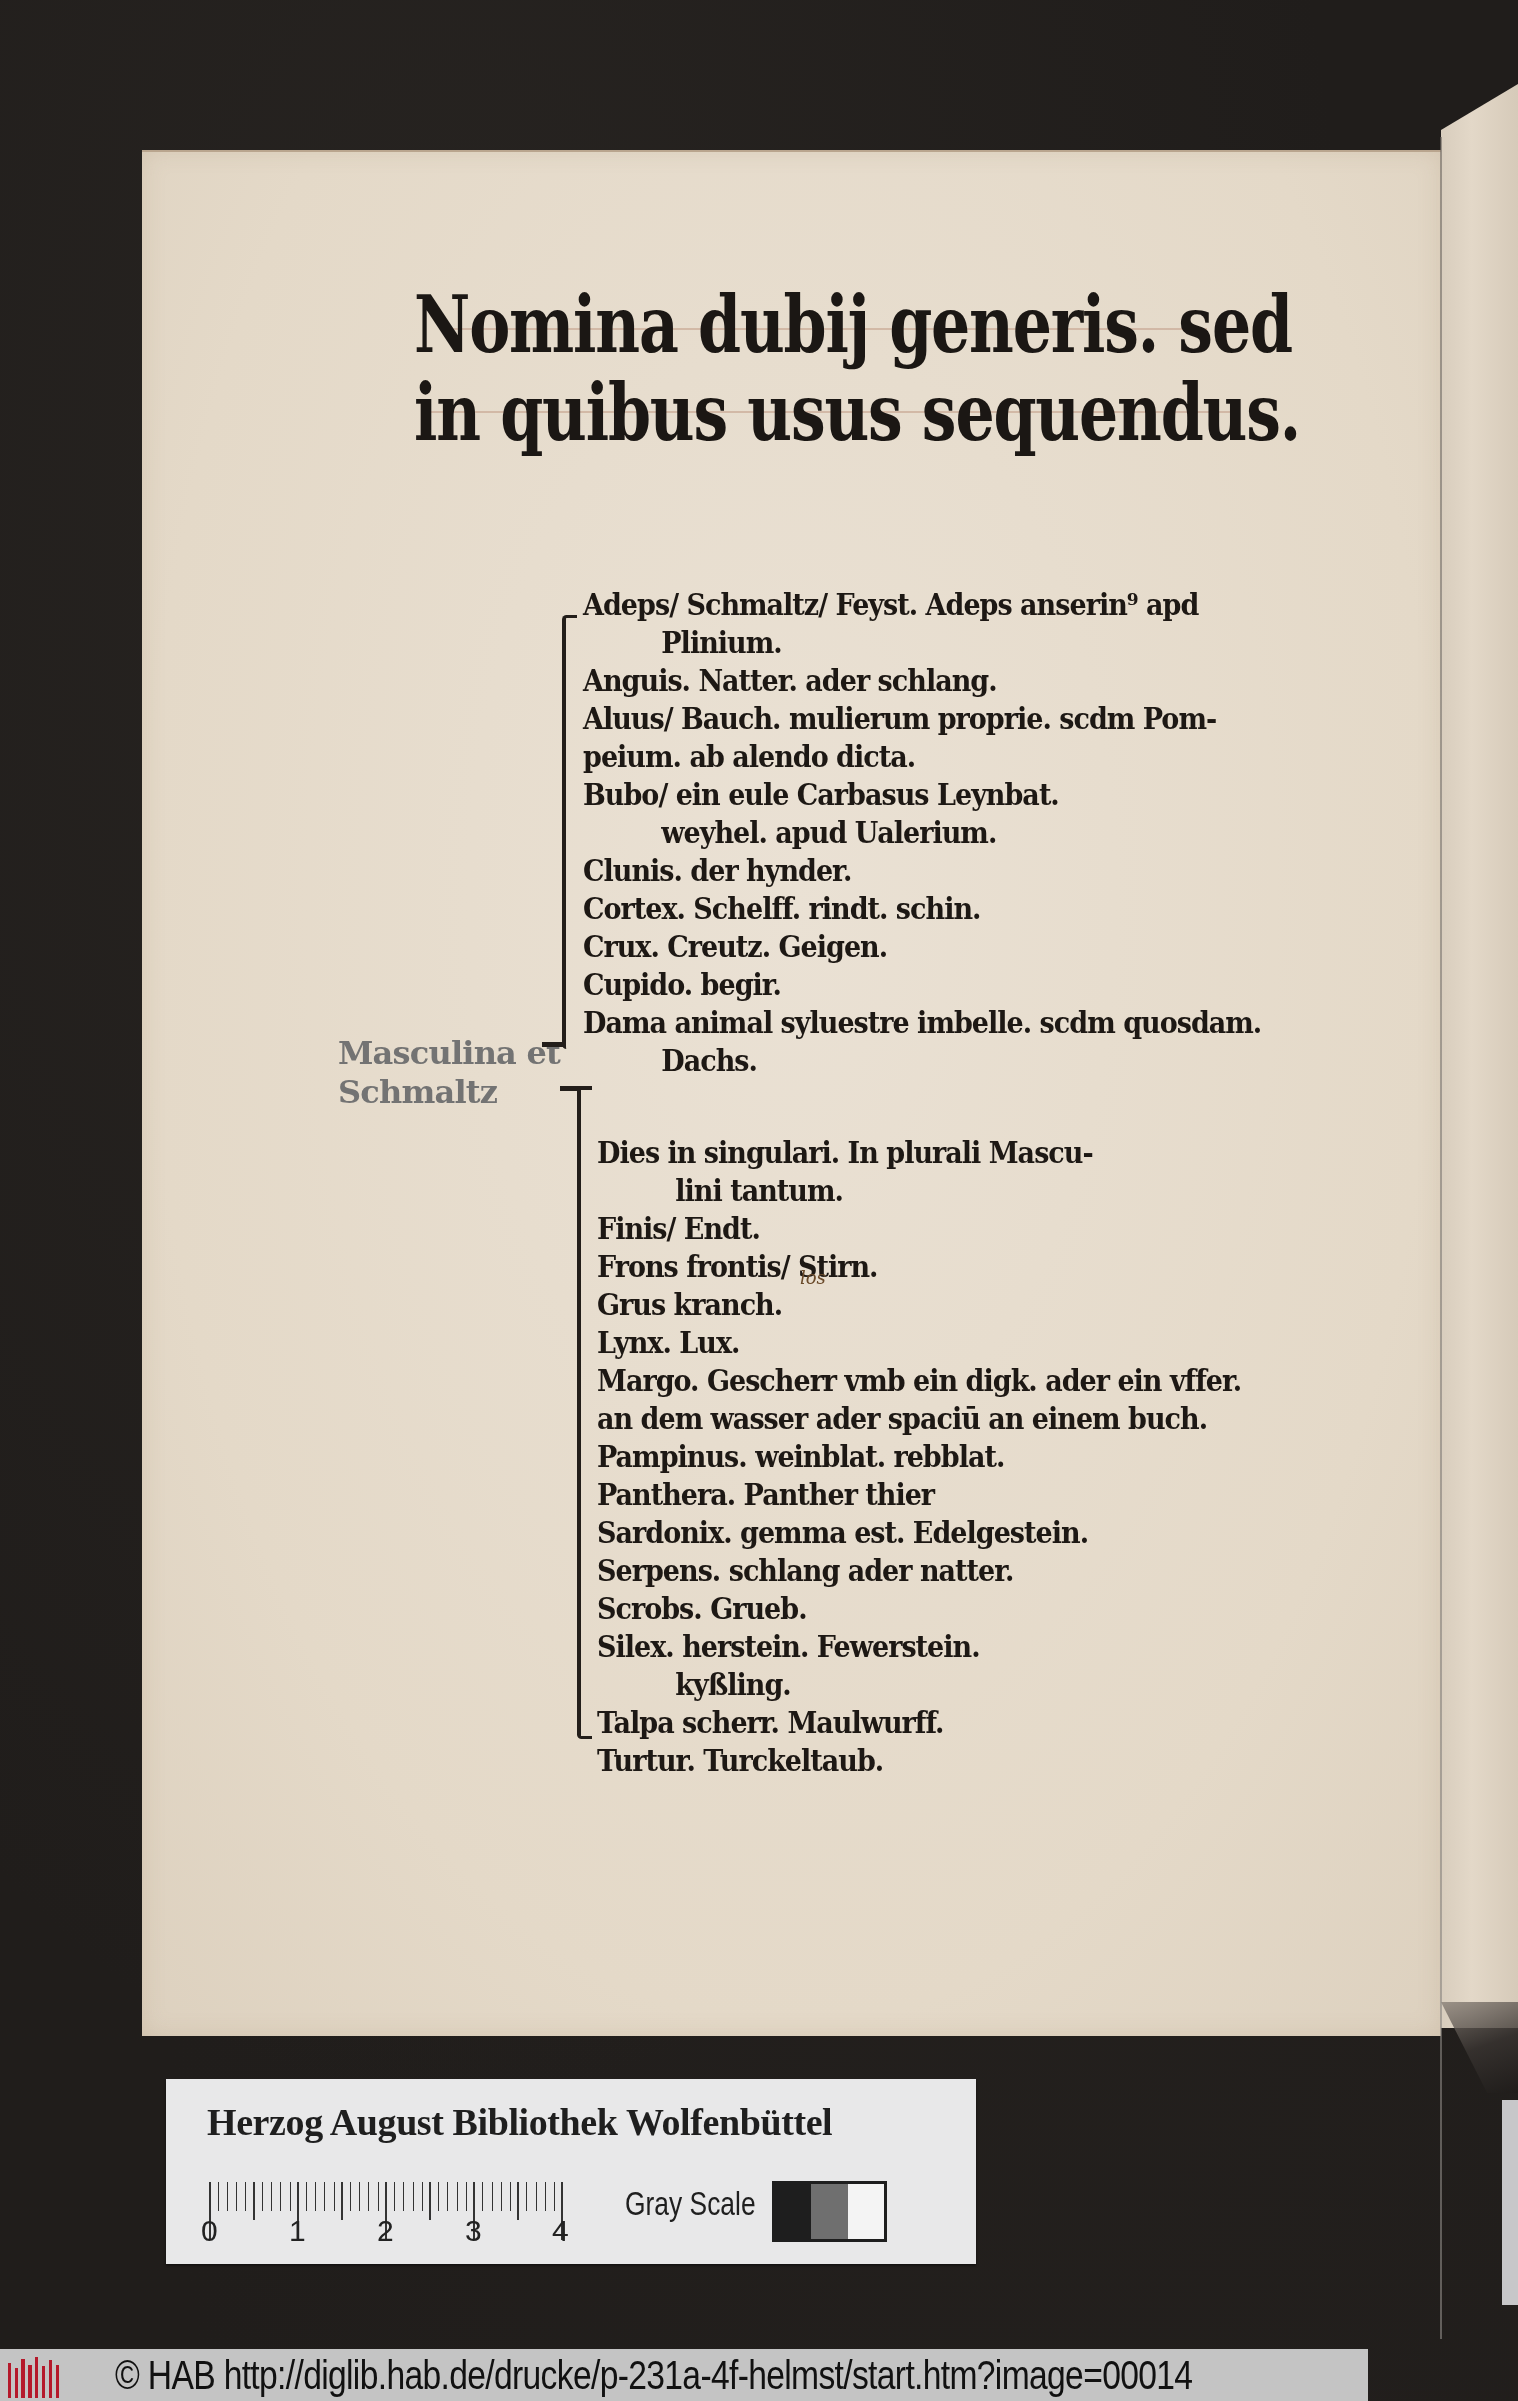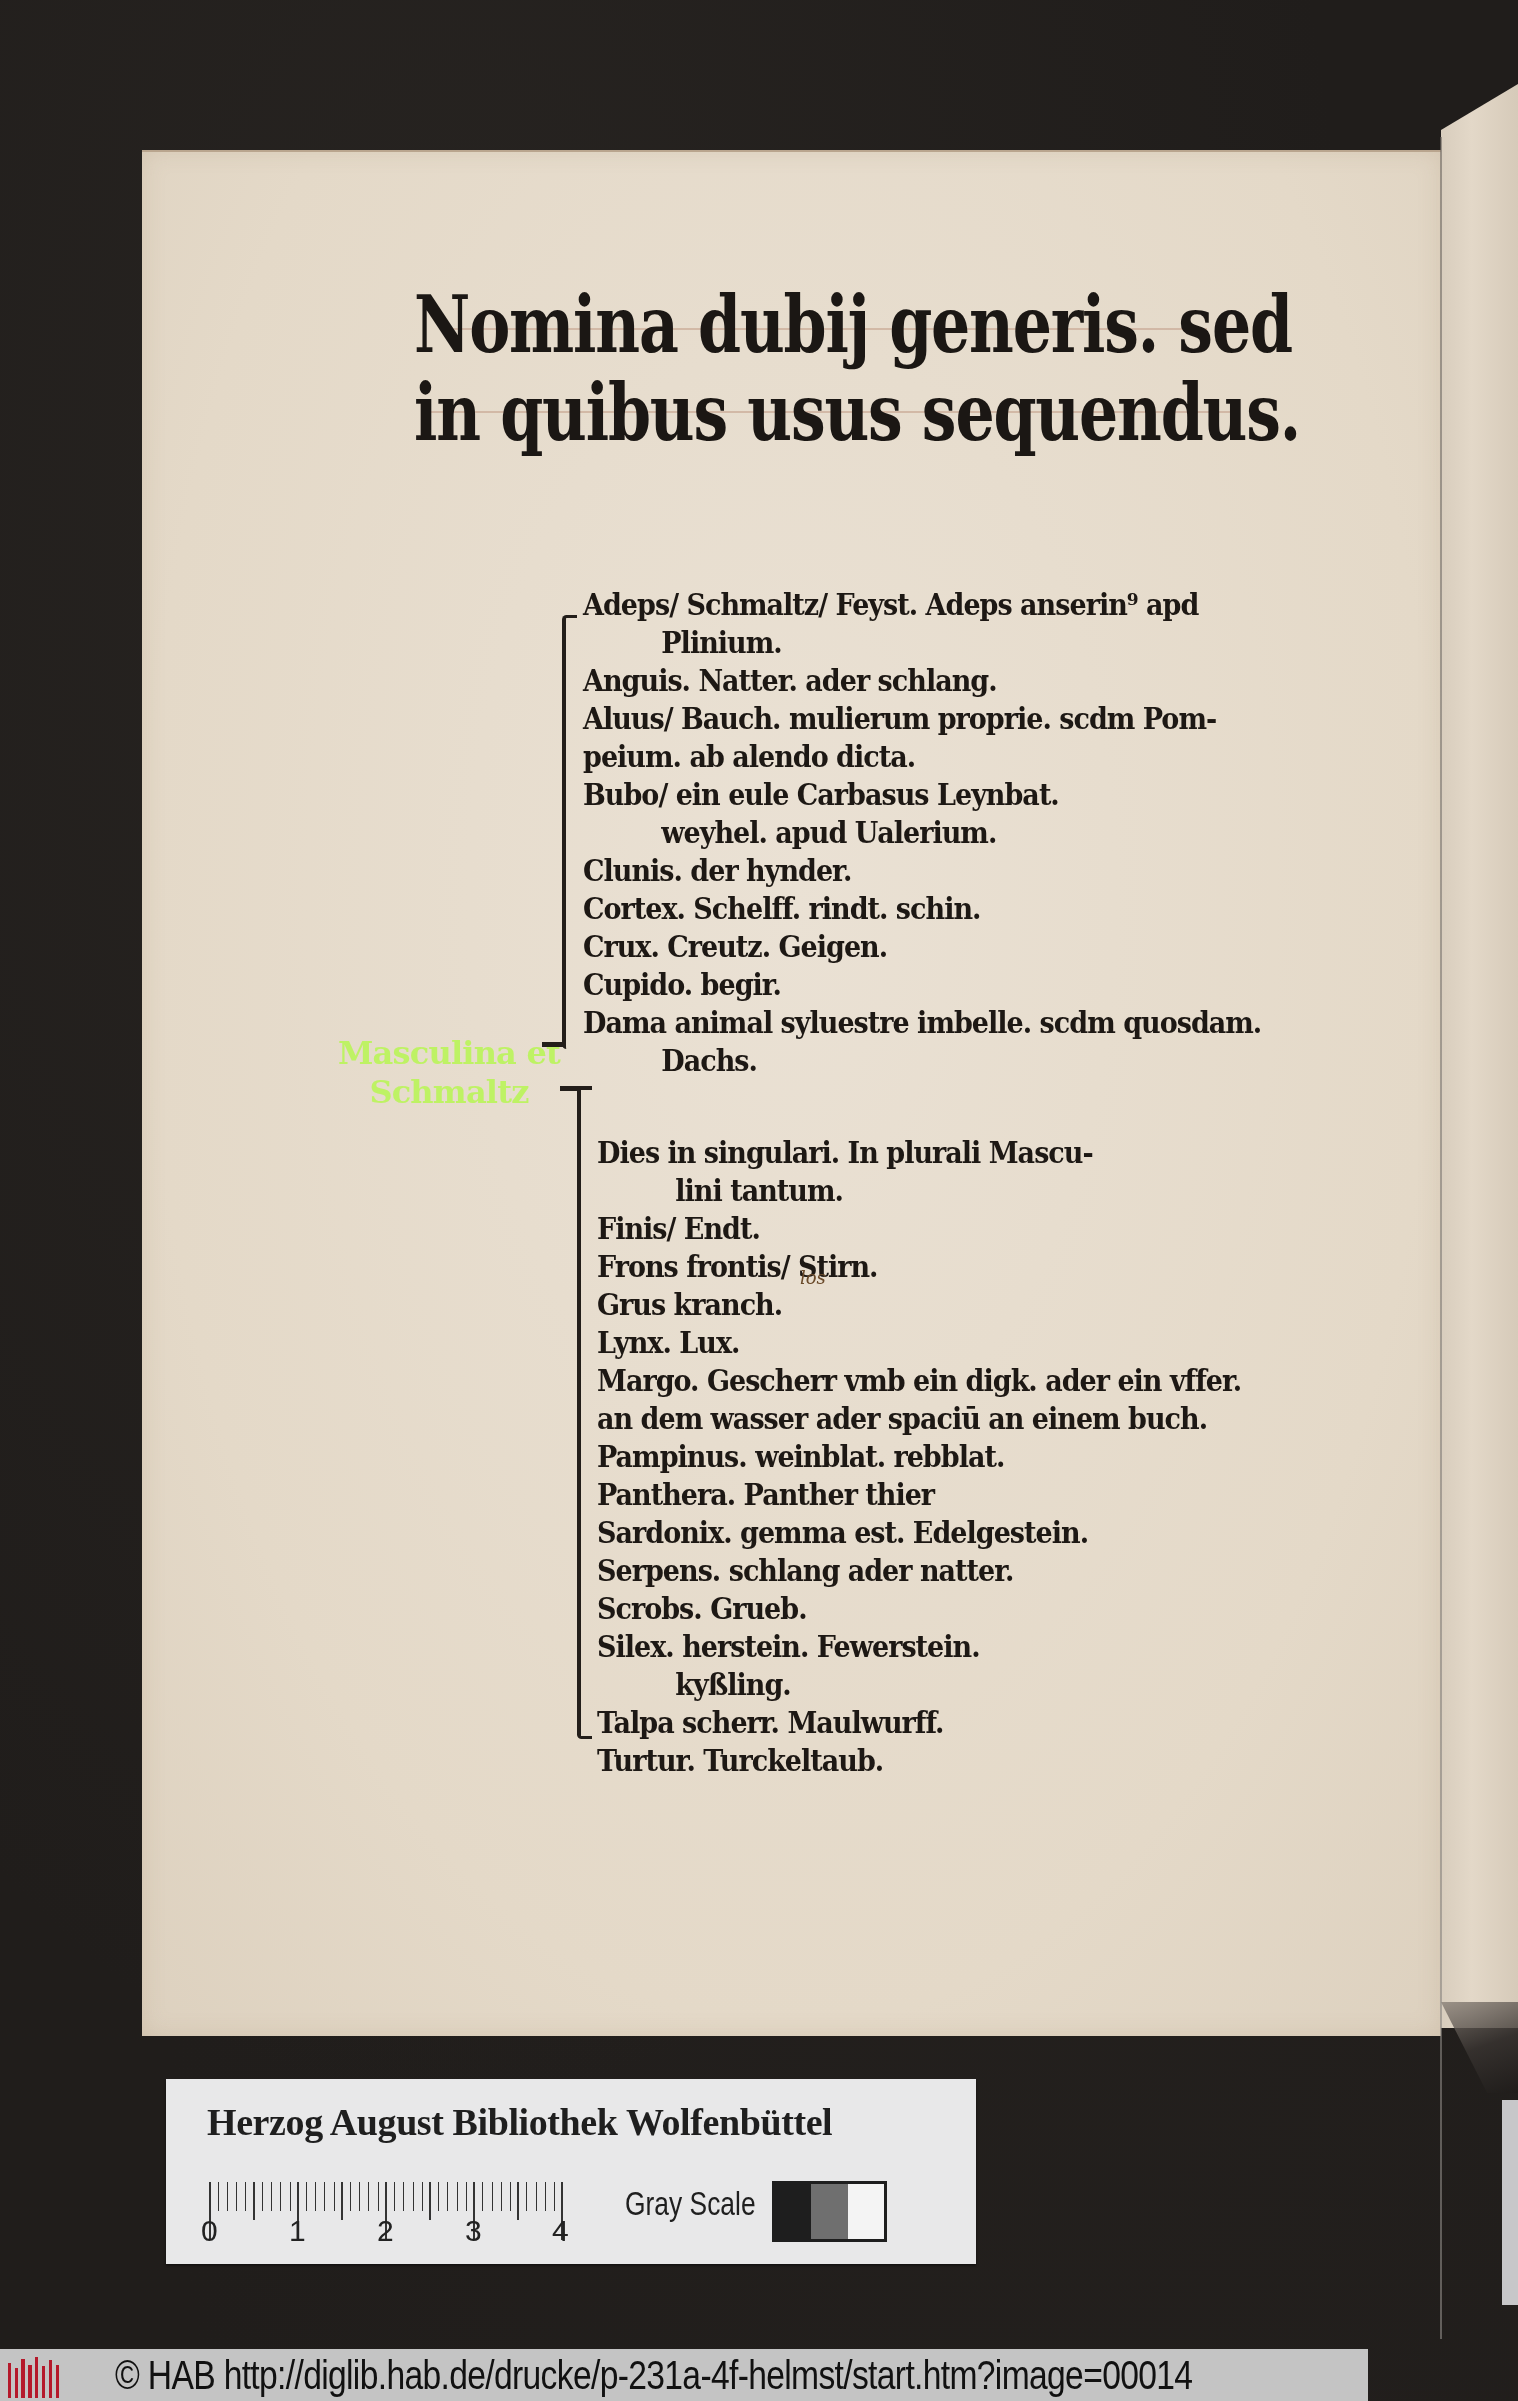--- a/index.html
+++ b/index.html
@@ -57,23 +57,22 @@
     white-space: nowrap;
   }
   .page-title div { white-space: nowrap; }
   .rule {
     position: absolute; height: 1.5px; background: #c9a995; opacity: .7;
   }
 
   .group-label {
     position: absolute; left: 338px; top: 1034px;
     font-family: "DejaVu Serif", serif; font-weight: bold;
-    font-size: 32px; line-height: 39px; color: #bef264;
+    font-size: 32px; line-height: 39px; color: #737373;
     letter-spacing: -0.8px;
-    text-align: center;
   }
   .bracket {
     position: absolute; border: 4.6px solid #231e1a;
     border-right: none;
   }
   .bracket-upper { left: 562px; top: 615px; width: 10.6px; height: 431px; border-radius: 4.6px 0 0 4.6px; border-top-width: 3.8px; border-bottom: none; }
   .bracket-upper-hook { position:absolute; left: 542px; top: 1042px; width: 24px; height: 4.6px; background:#231e1a; }
   .bracket-lower { left: 577px; top: 1086px; width: 10.6px; height: 646px; border-radius: 4.6px 0 0 4.6px; border-bottom-width: 3.8px; }
   .bracket-lower-top { position:absolute; left: 560px; top: 1086px; width: 21px; height: 4.6px; background:#231e1a; }
 

